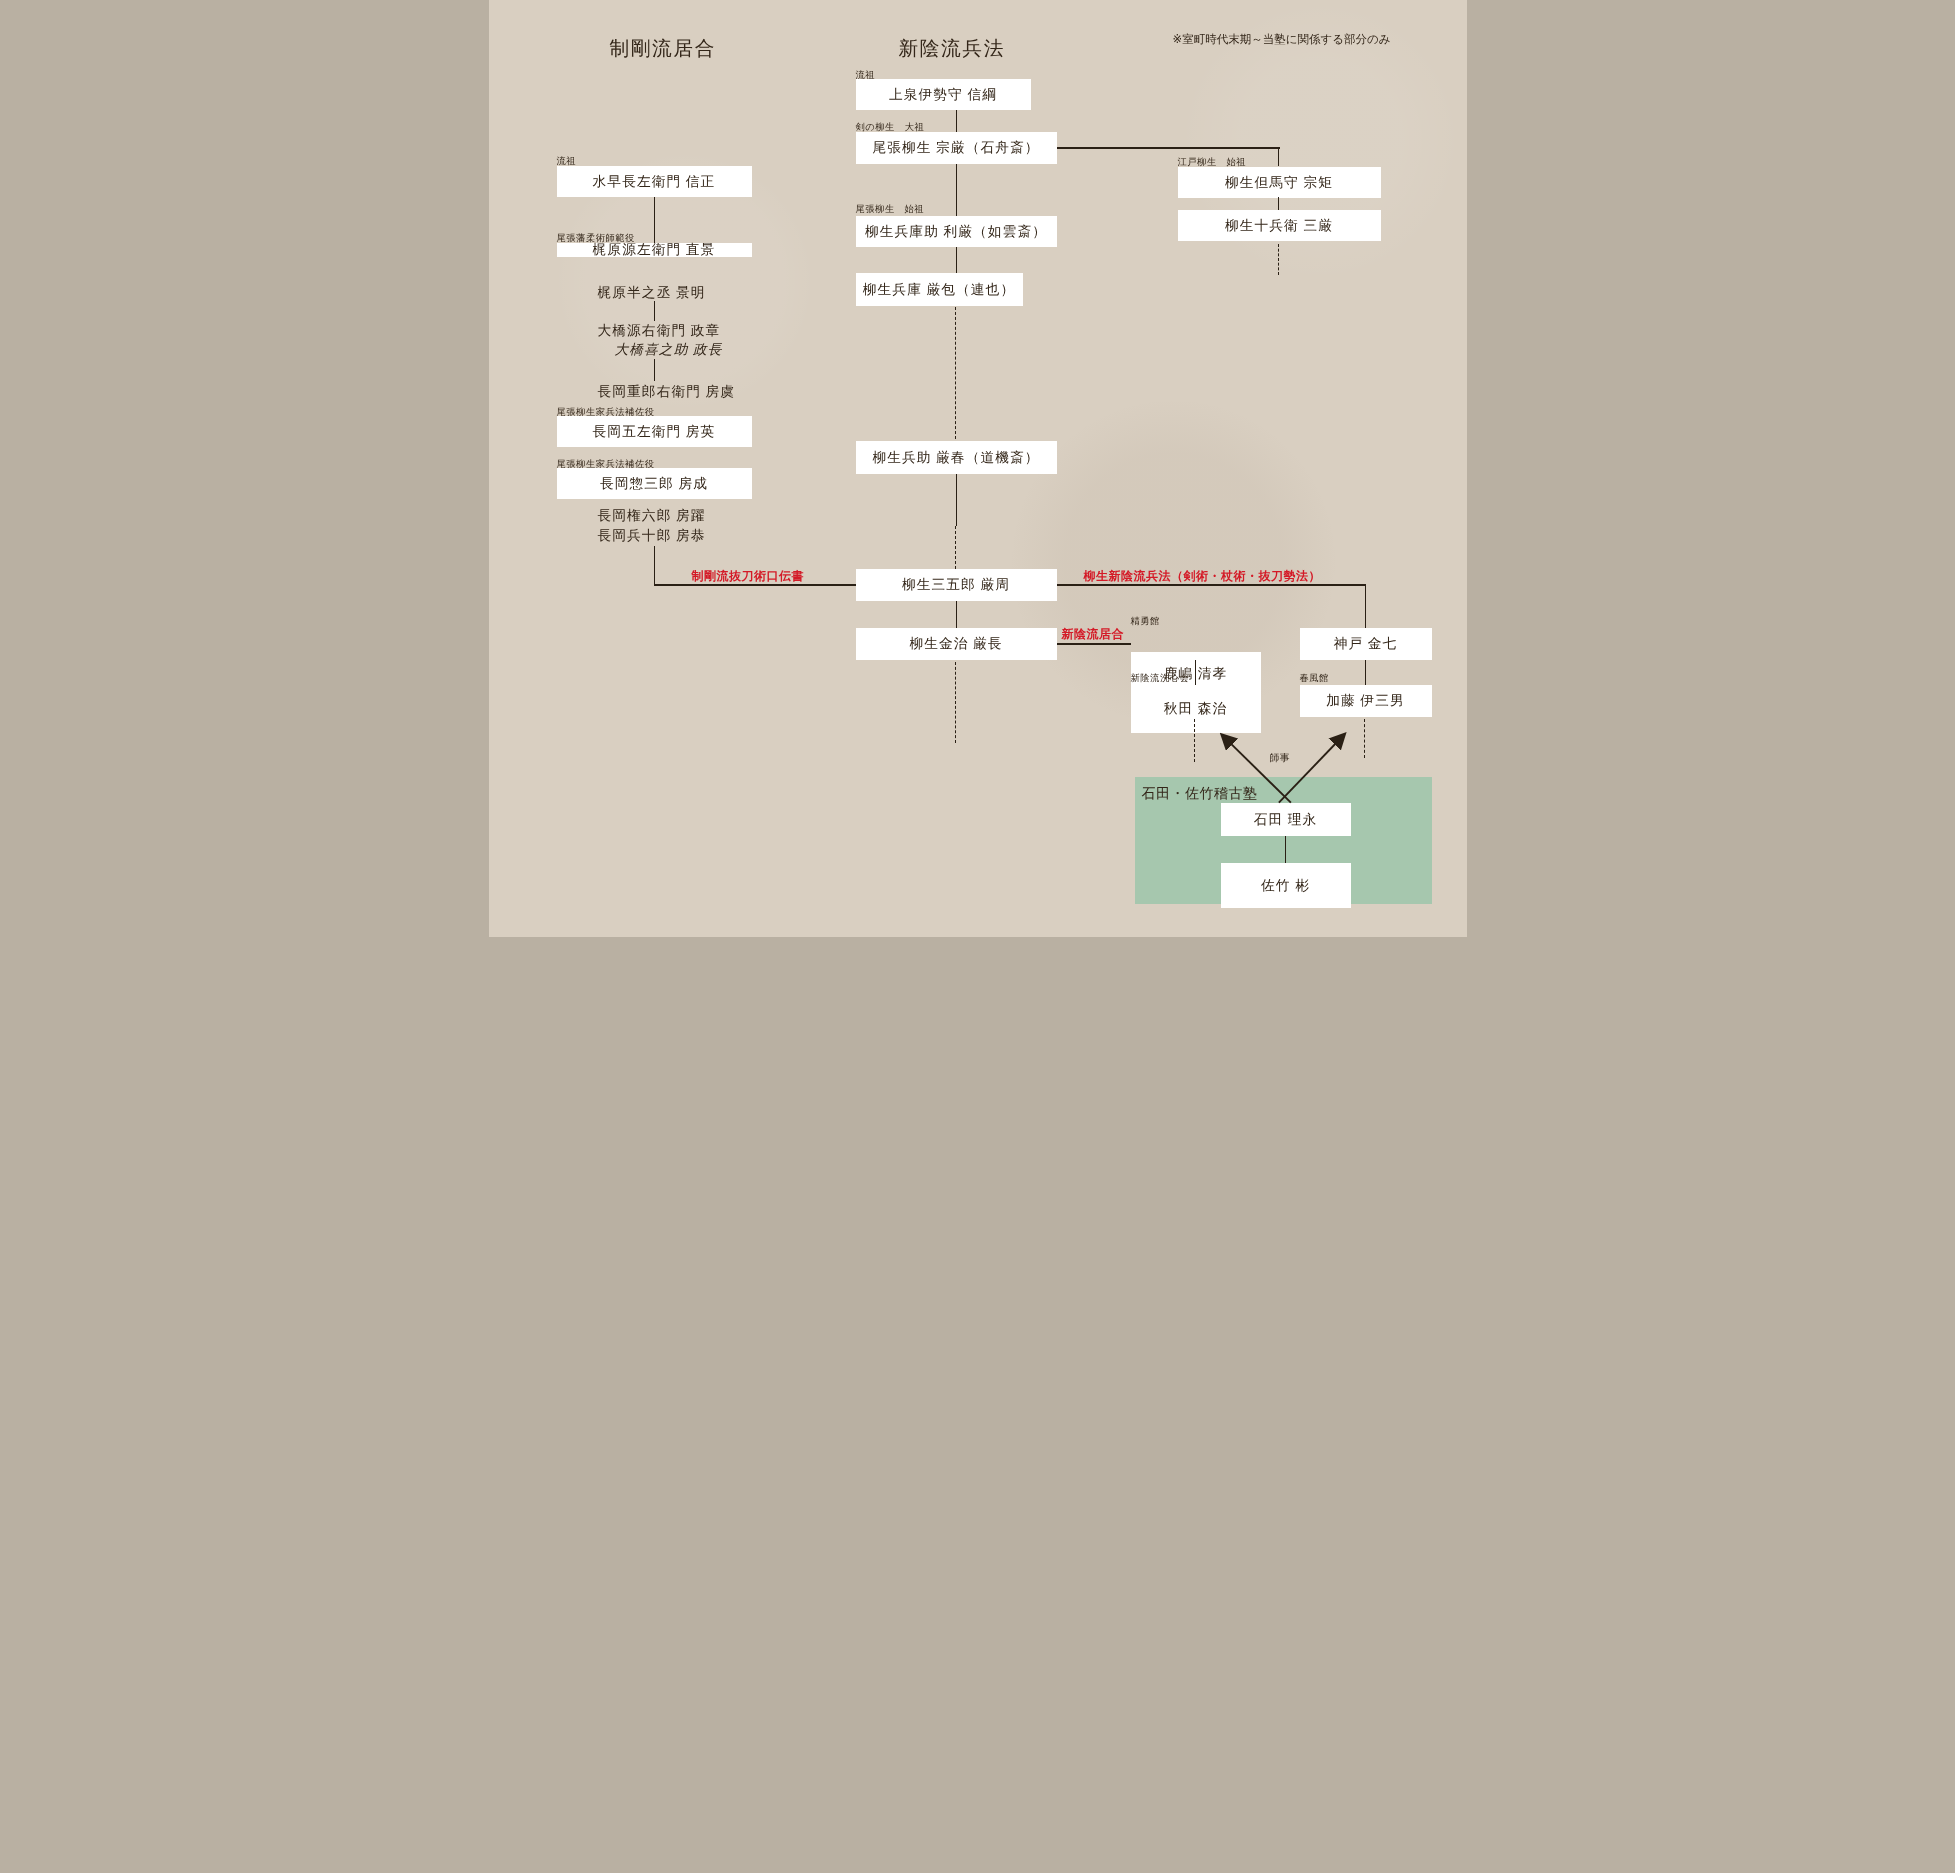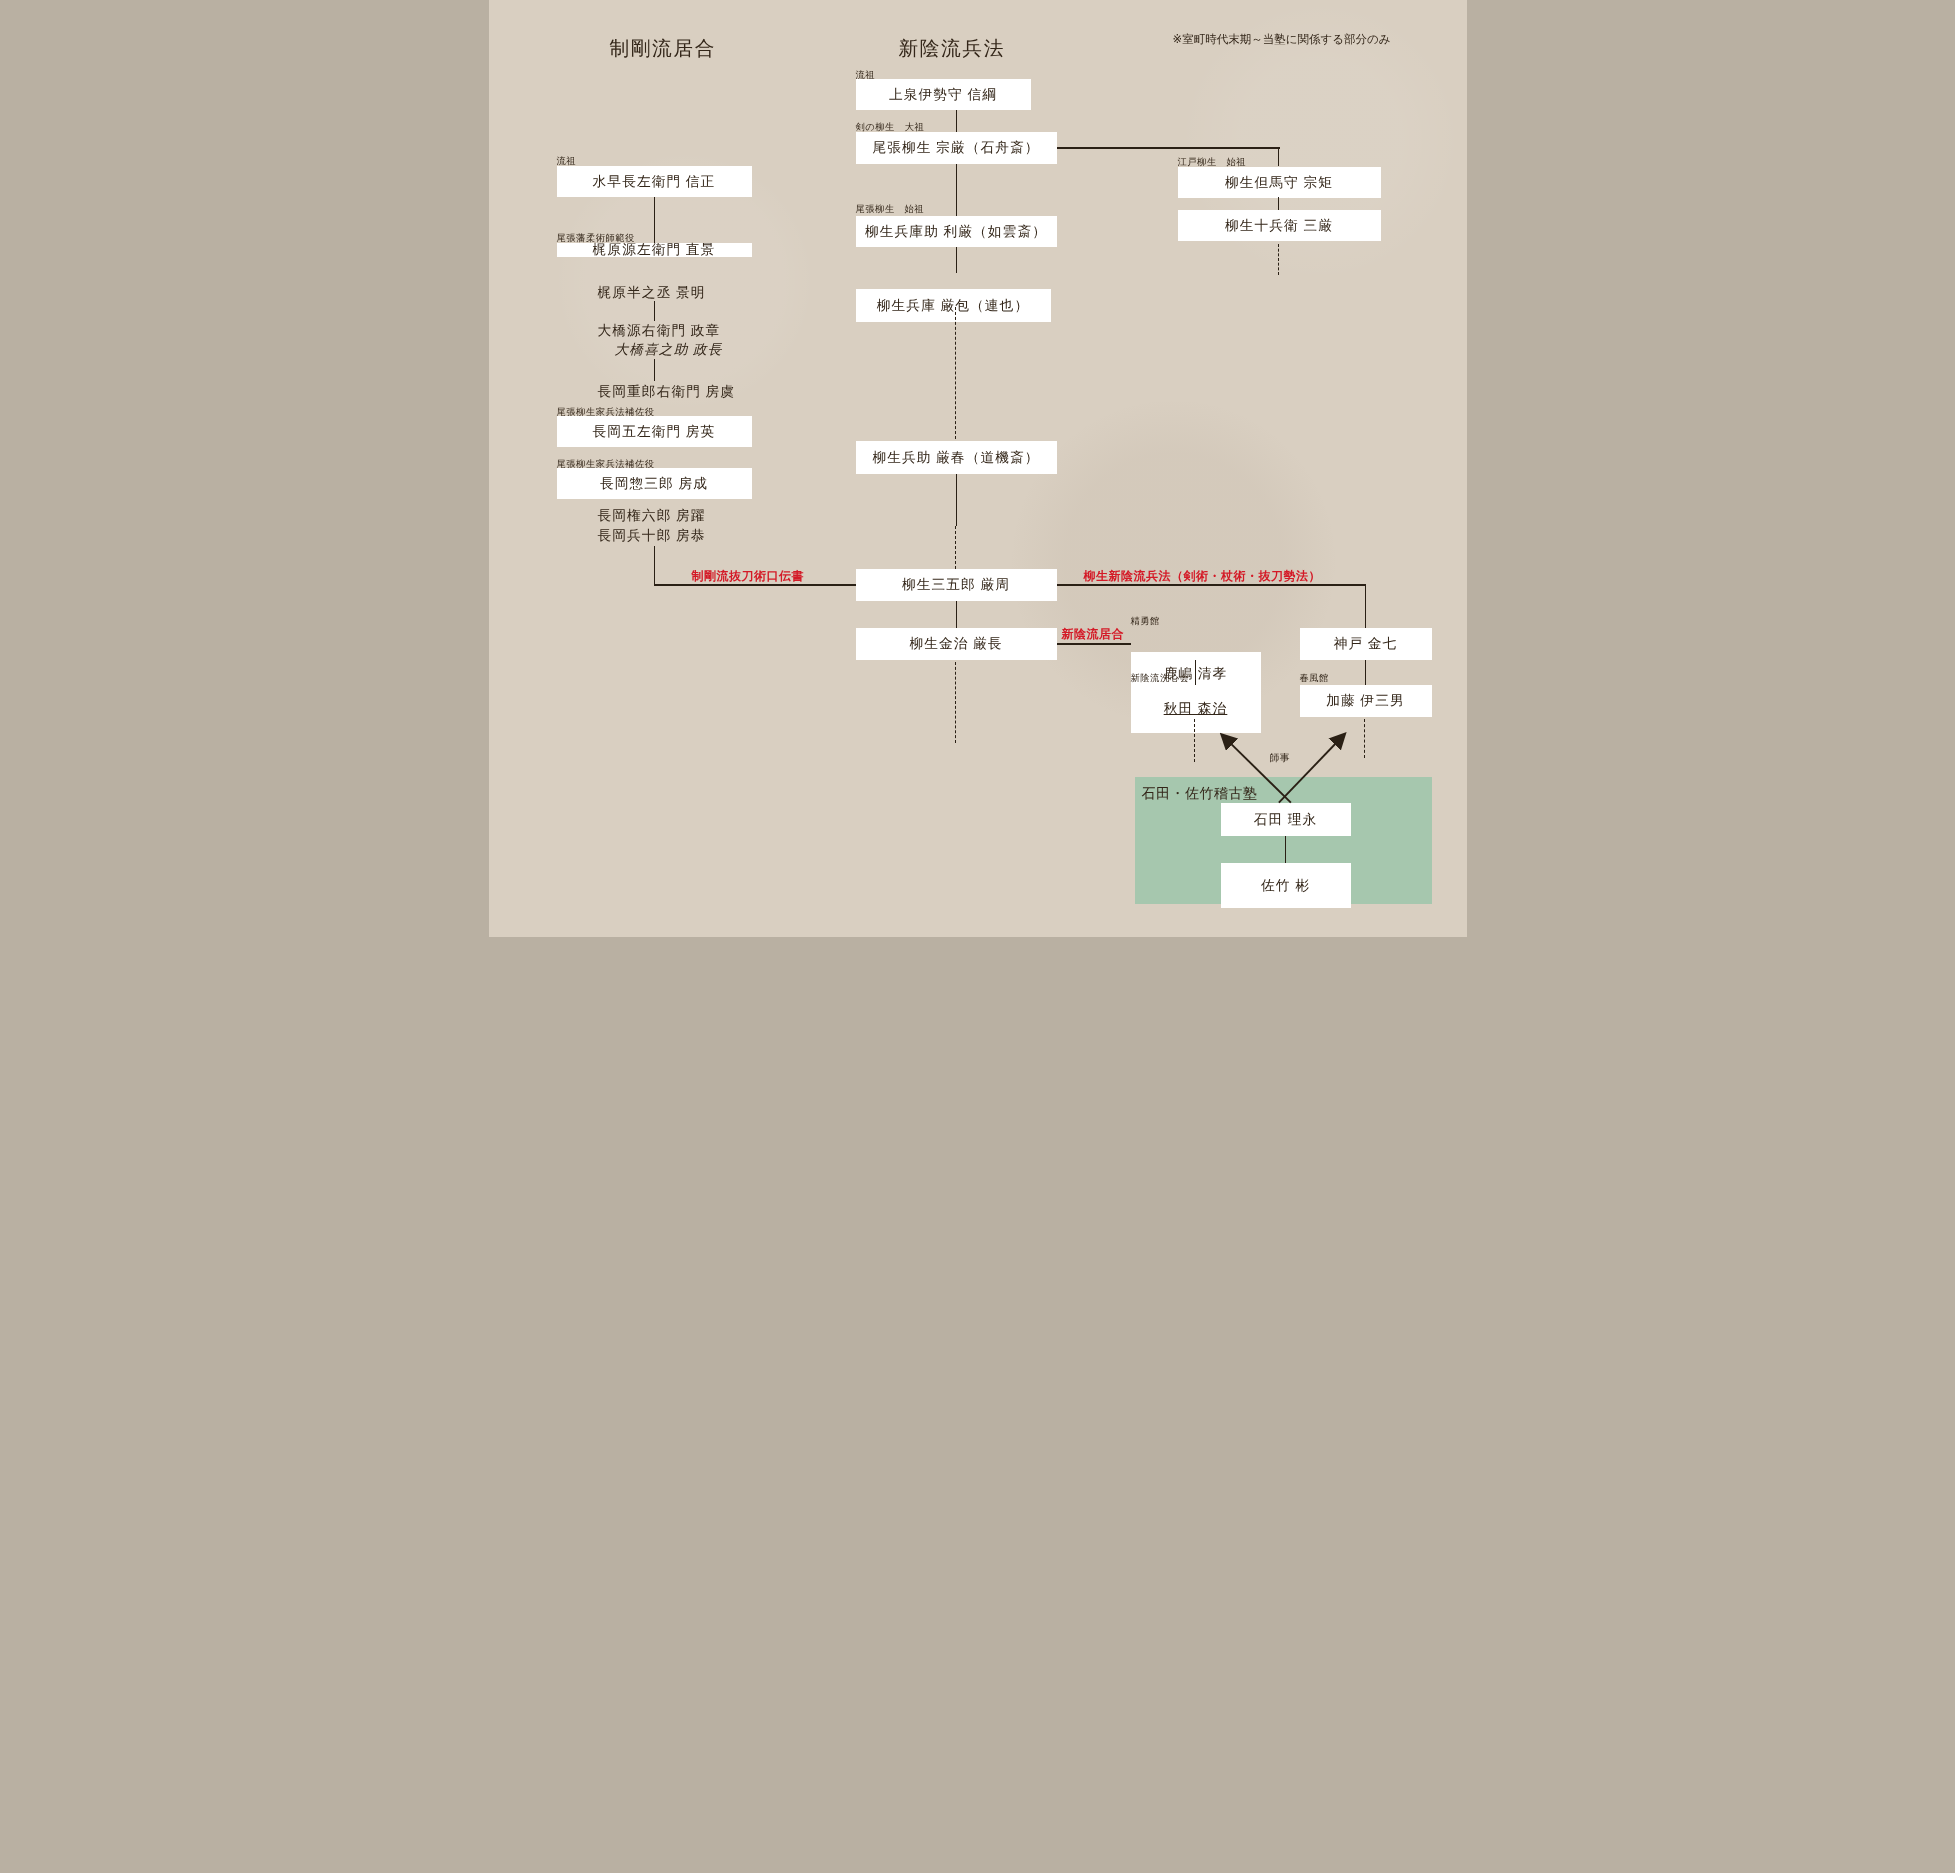--- a/index.html
+++ b/index.html
@@ -73,21 +73,21 @@
   <div class="hline" style="left:568px;top:147px;width:223px;"></div>
   <div class="vline" style="left:789px;top:147px;height:19px;"></div>
 
   <div class="vline" style="left:467px;top:164px;height:52px;"></div>
 
   <div class="smalllabel" style="left:367px;top:203px;">尾張柳生　始祖</div>
   <div class="box" style="left:367px;top:216px;width:201px;height:31px;">柳生兵庫助 利厳（如雲斎）</div>
 
   <div class="vline" style="left:467px;top:247px;height:26px;"></div>
 
-  <div class="box" style="left:367px;top:273px;width:195px;height:33px;margin-top:16px;">柳生兵庫 厳包（連也）</div>
+  <div class="box" style="left:367px;top:273px;width:167px;height:33px;">柳生兵庫 厳包（連也）</div>
 
   <div class="vdash" style="left:466px;top:307px;height:132px;"></div>
 
   <div class="box" style="left:367px;top:441px;width:201px;height:33px;">柳生兵助 厳春（道機斎）</div>
 
   <div class="vline" style="left:467px;top:474px;height:52px;"></div>
   <div class="vdash" style="left:466px;top:526px;height:43px;"></div>
 
   <div class="redlabel" style="left:203px;top:568px;">制剛流抜刀術口伝書</div>
   <div class="hline" style="left:165px;top:584px;width:202px;"></div>
@@ -143,21 +143,21 @@
   <div class="box" style="left:642px;top:652px;width:130px;height:44px;">鹿嶋 清孝</div>
 
   <div class="box" style="left:811px;top:628px;width:132px;height:32px;">神戸 金七</div>
 
   <div class="vline" style="left:706px;top:660px;height:25px;"></div>
   <div class="vline" style="left:876px;top:660px;height:25px;"></div>
 
   <div class="smalllabel" style="left:642px;top:672px;">新陰流洗心会</div>
   <div class="smalllabel" style="left:811px;top:672px;">春風館</div>
 
-  <div class="box" style="left:642px;top:685px;width:130px;height:48px;text-decoration:underline;">秋田 森治</div>
+  <div class="box" style="left:642px;top:685px;width:130px;height:48px;">秋田 森治</div>
   <div class="box" style="left:811px;top:685px;width:132px;height:32px;">加藤 伊三男</div>
 
   <div class="vdash" style="left:705px;top:719px;height:43px;"></div>
   <div class="vdash" style="left:875px;top:719px;height:39px;"></div>
 
   <div class="panel" style="left:646px;top:777px;width:297px;height:127px;"></div>
   <div class="smalllabel" style="left:653px;top:785px;font-size:14px;font-family:'Liberation Serif','DejaVu Serif',serif;">石田・佐竹稽古塾</div>
 
   <div class="box" style="left:732px;top:803px;width:130px;height:33px;">石田 理永</div>
   <div class="vline" style="left:796px;top:836px;height:27px;"></div>

